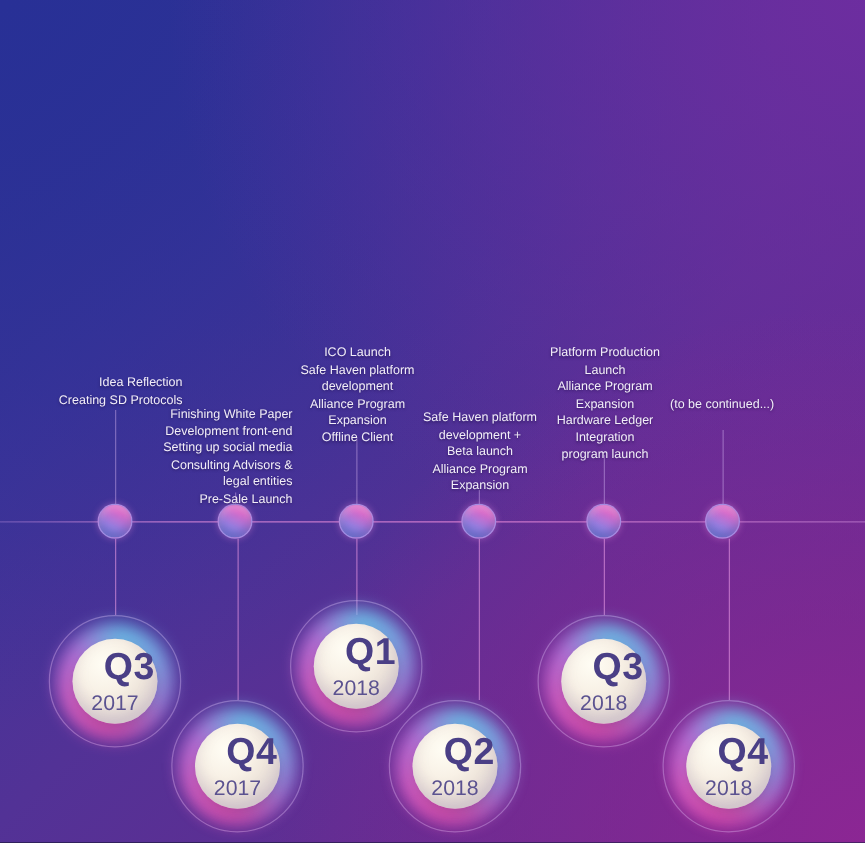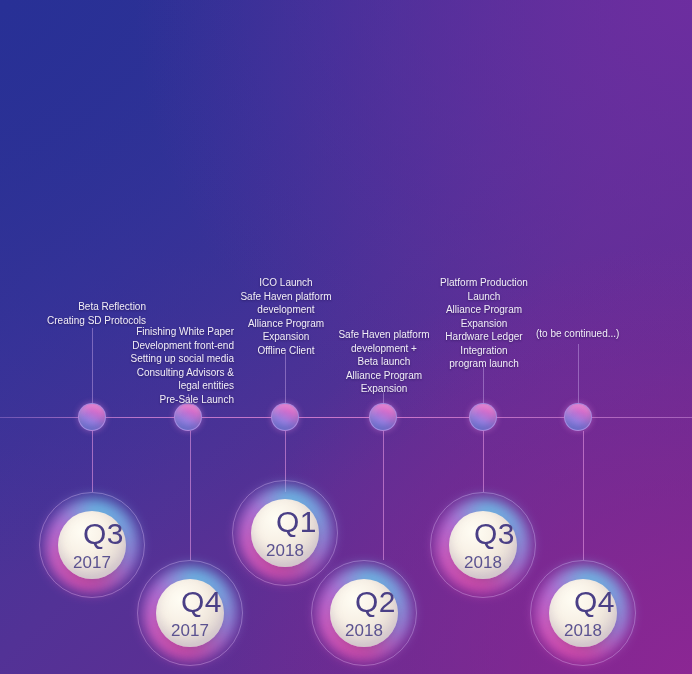--- a/index.html
+++ b/index.html
@@ -88,21 +88,21 @@
                 inset 0 -6px 12px rgba(140,120,170,0.22);
     display: flex;
     flex-direction: column;
     align-items: center;
     justify-content: center;
     line-height: 1;
   }
   .qlabel {
     color: #4a3f86;
     font-size: 30px;
-    font-weight: 400;
+    font-weight: 700;
     letter-spacing: 0.5px;
     margin-left: 23px;
   }
   .qyear {
     color: #5b5290;
     font-size: 17px;
     font-weight: 400;
     margin-top: 5px;
   }
 
@@ -194,21 +194,21 @@
       <div class="qwrap" style="left: 530px; top: 560px; width: 106px; height: 106px;">
         <div class="qring-outer" style="left: 0px; top: 0px; width: 106px; height: 106px;"></div>
         <div class="qglow" style="left: 7px; top: 7px; width: 92px; height: 92px;"></div>
         <div class="qcore" style="left: 19px; top: 19px; width: 68px; height: 68px;">
           <div class="qlabel">Q4</div>
           <div class="qyear">2018</div>
         </div>
       </div>
     </div>
   <div id="texts">
-      <div class="mtext ta-right" style="left: 0px; top: 300px; width: 146px;">Beta Reflection
+      <div class="mtext ta-right" style="left: 0px; top: 300px; width: 146px;">Idea Reflection
 Creating SD Protocols</div>
       <div class="mtext ta-right" style="left: 86px; top: 325px; width: 148px;">Finishing White Paper
 Development front-end
 Setting up social media
 Consulting Advisors &amp;
 legal entities
 Pre-Sale Launch</div>
       <div class="mtext ta-center" style="left: 230px; top: 276px; width: 112px;">ICO Launch
 Safe Haven platform
 development
@@ -220,16 +220,16 @@
 Beta launch
 Alliance Program
 Expansion</div>
       <div class="mtext ta-center" style="left: 428px; top: 276px; width: 112px;">Platform Production
 Launch
 Alliance Program
 Expansion
 Hardware Ledger
 Integration
 program launch</div>
-      <div class="mtext ta-left" style="left: 536px; top: 327px; width: 120px;">(to be continued...)</div>
+      <div class="mtext ta-left" style="left: 536px; top: 317px; width: 120px;">(to be continued...)</div>
     </div>
 
 </div>
 
 </body></html>

